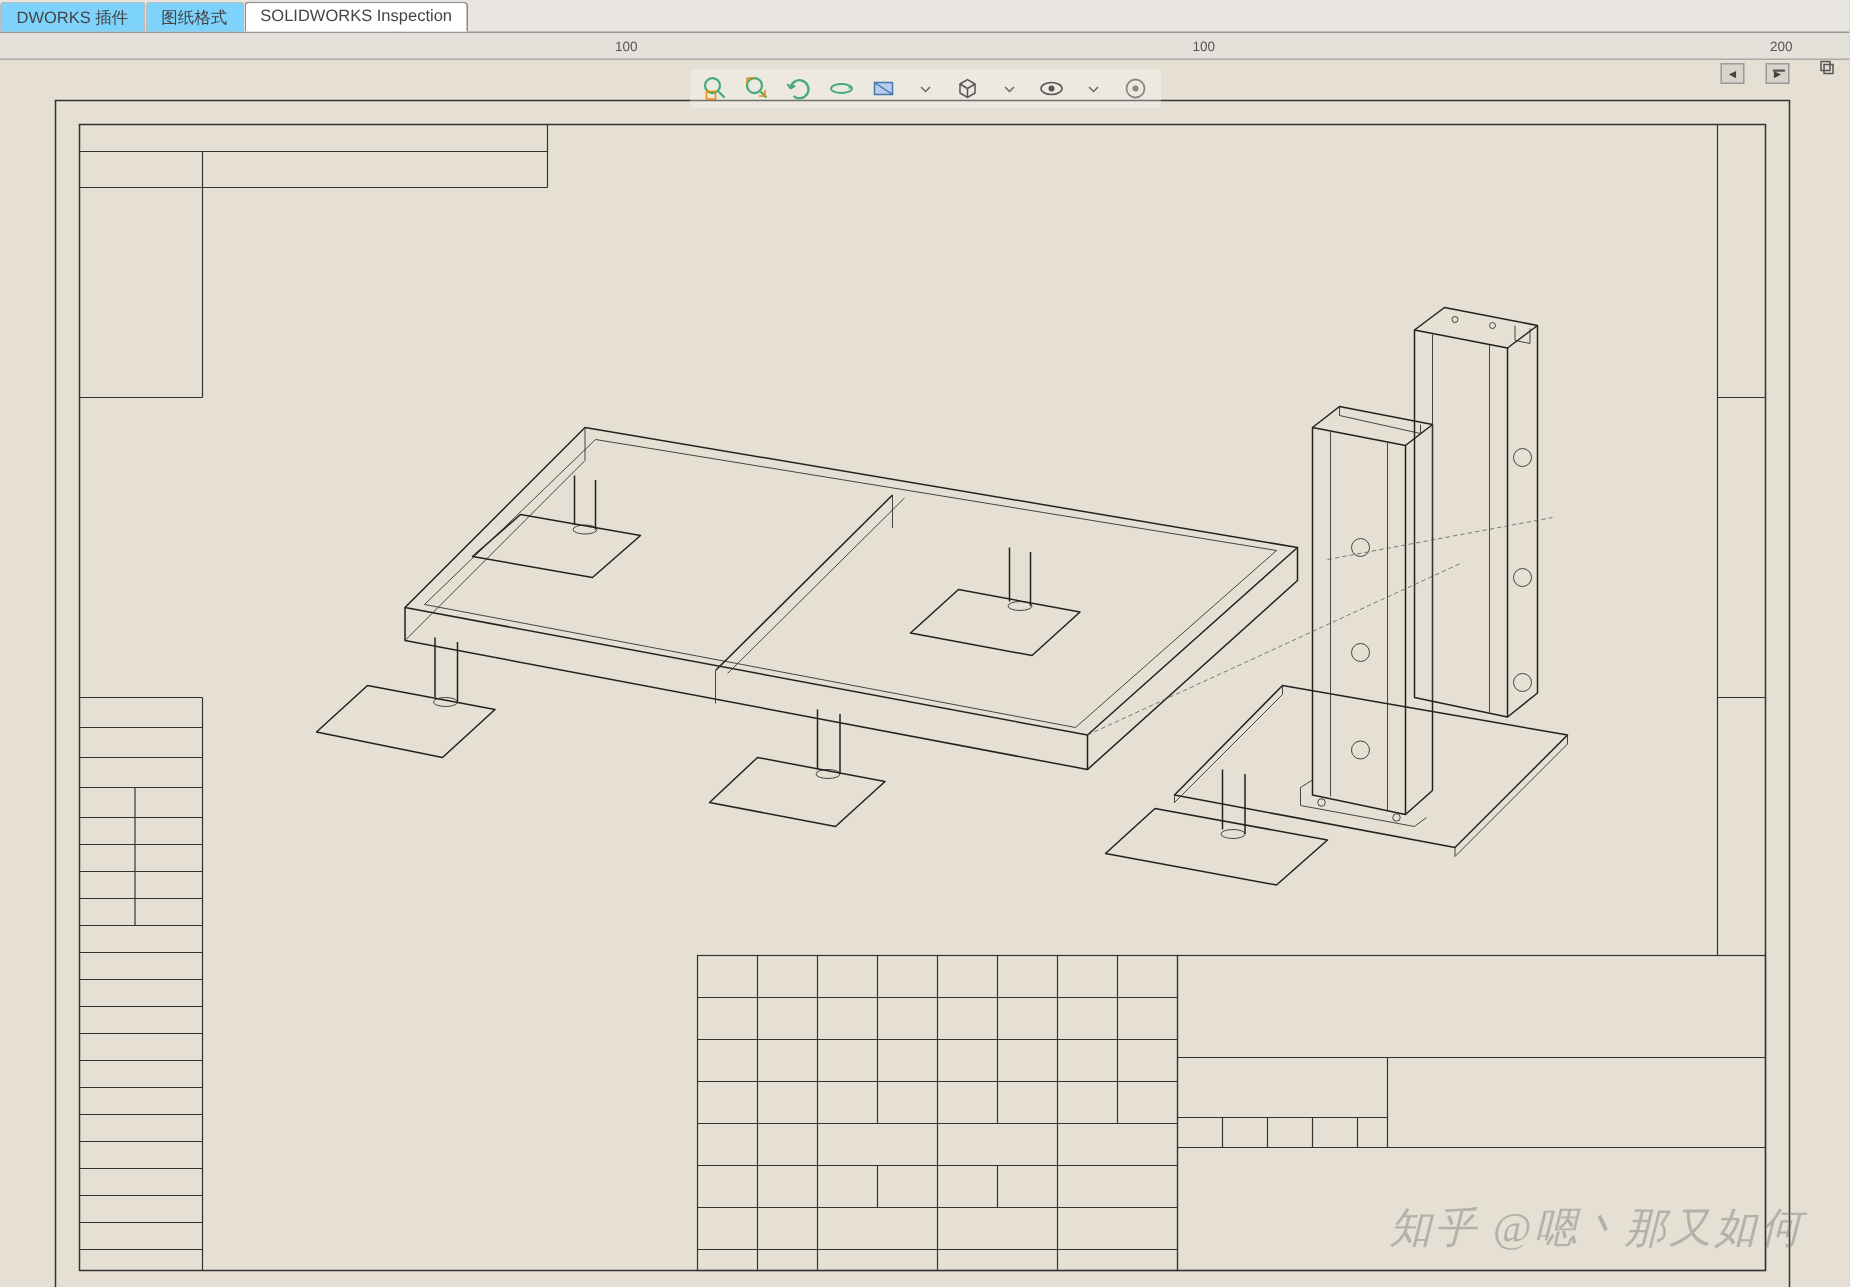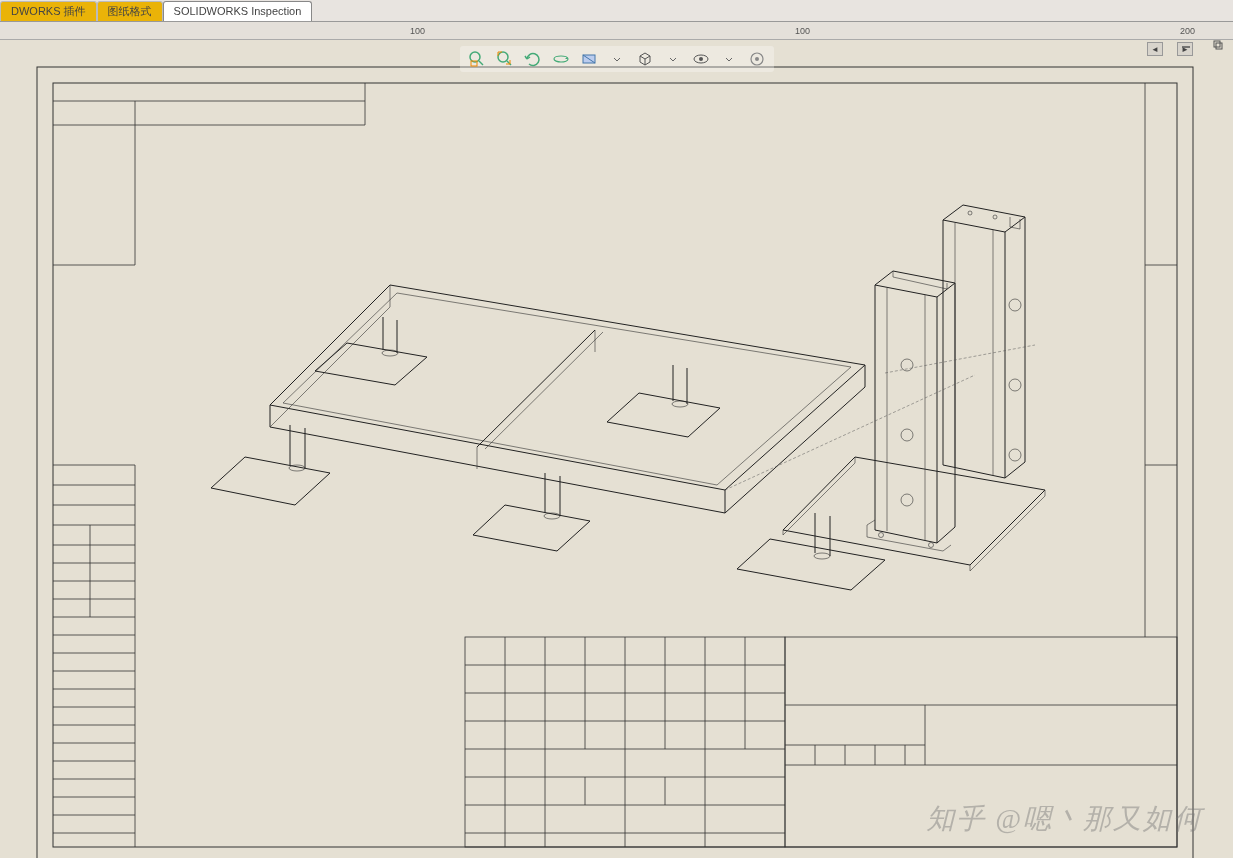--- a/index.html
+++ b/index.html
@@ -1,18 +1,18 @@
 <!DOCTYPE html>
 <html><head>
 <meta charset="utf-8">
 <style>
 * { margin:0; padding:0; box-sizing:border-box; }
 body { font-family:"Microsoft YaHei",Arial,sans-serif; background:#d4d0c8; width:1233px; height:858px; overflow:hidden; position:relative; }
 .tab-bar { display:flex; height:22px; background:#e8e4e0; border-bottom:1px solid #999; font-size:11px; align-items:center; }
-.tab { padding:2px 10px; border:1px solid #bbb; border-bottom:none; background:#eab308; margin-right:0; color:#444; cursor:pointer; height:20px; display:flex; align-items:center; border-radius:3px 3px 0 0; }
+.tab { padding:2px 10px; border:1px solid #bbb; border-bottom:none; background:#7dd3fc; margin-right:0; color:#444; cursor:pointer; height:20px; display:flex; align-items:center; border-radius:3px 3px 0 0; }
 .tab.active { background:#fff; border-color:#888; }
 .ruler { display:flex; height:18px; background:#e4e0da; border-bottom:1px solid #aaa; font-size:10px; color:#666; align-items:center; position:relative; }
 .ruler-mark { position:absolute; font-size:9px; color:#555; }
 .view-toolbar { position:absolute; top:46px; left:50%; transform:translateX(-50%); display:flex; gap:6px; background:rgba(255,255,255,0.3); padding:2px 6px; border-radius:3px; z-index:10; }
 .view-tool { width:22px; height:22px; display:flex; align-items:center; justify-content:center; cursor:pointer; border-radius:2px; }
 .canvas-area { position:absolute; top:40px; left:0; right:0; bottom:0; background:#e5e0d3; overflow:hidden; }
 .ruler-v { position:absolute; left:0; top:40px; bottom:0; width:16px; background:#e4e0da; border-right:1px solid #aaa; }
 .window-controls { position:absolute; top:38px; right:8px; display:flex; gap:18px; z-index:20; }
 .wc { width:14px; height:14px; cursor:pointer; display:flex; align-items:center; justify-content:center; font-size:11px; color:#555; }
 .drawing-sheet { position:absolute; left:35px; top:25px; width:1160px; height:800px; background:#e5e0d3; }

